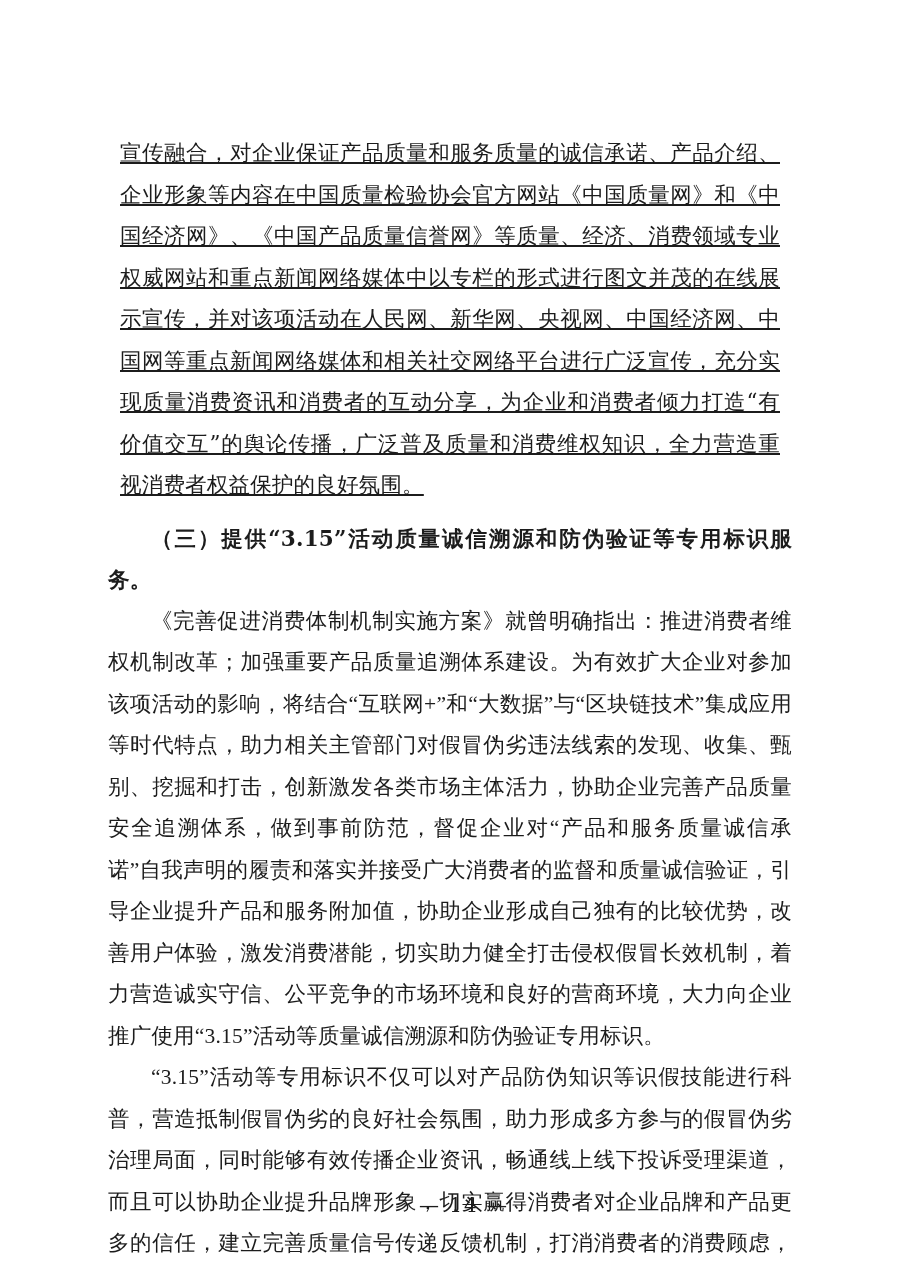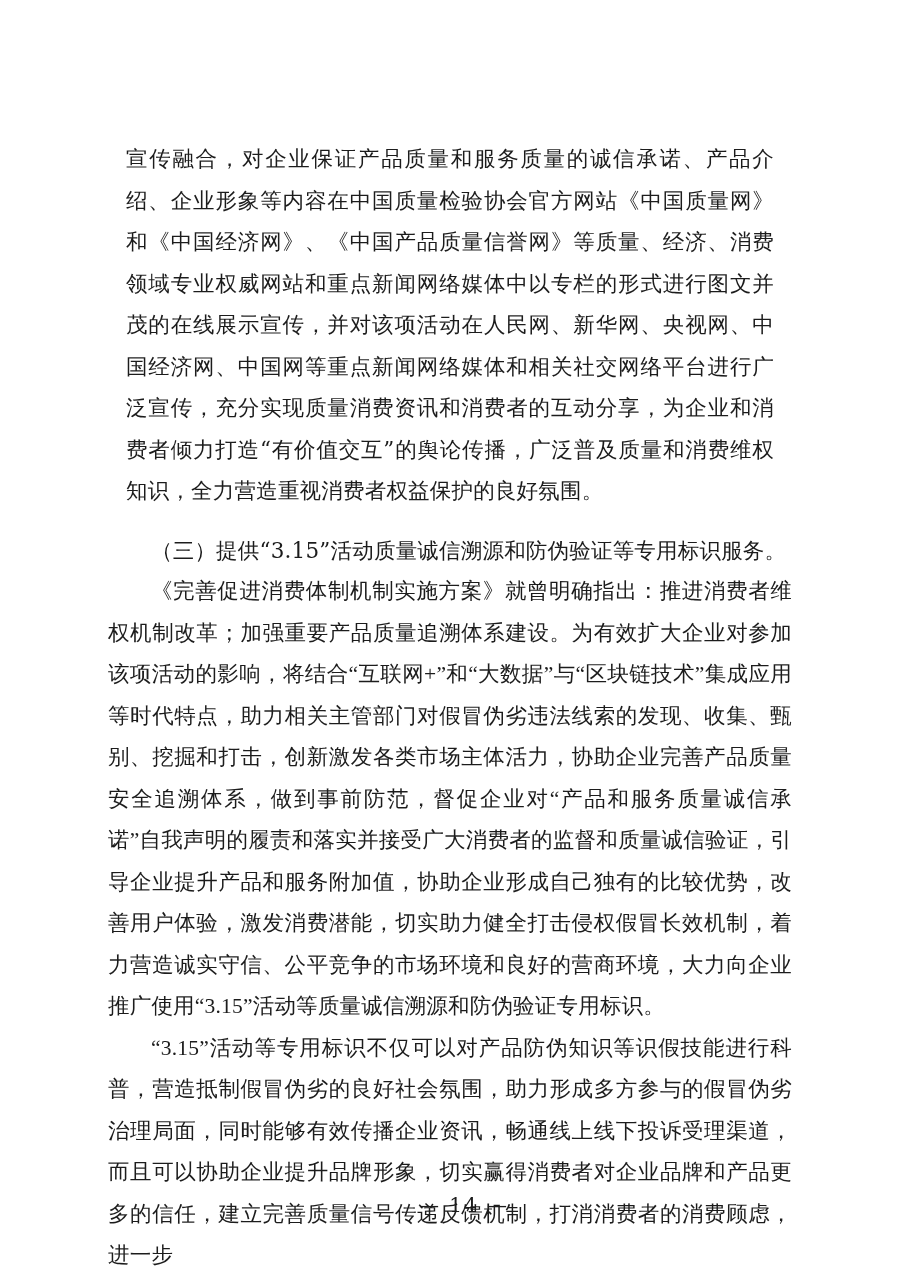--- a/index.html
+++ b/index.html
@@ -26,32 +26,33 @@
   }
   .body-text {
     font-size: 21.5px;
     line-height: 41.5px;
     text-align: justify;
     text-justify: inter-ideograph;
     letter-spacing: 0.2px;
     color: #1c1c1c;
   }
   .para {
-    margin: 18px;
+    margin: 12px;
     text-indent: 0;
+    text-decoration: underline;
   }
   .para-indent {
     margin: 0;
     text-indent: 43px;
     font-family: Liberation Serif, serif;
   }
   .para-heading {
     margin: 0;
     text-indent: 43px;
-    font-weight: normal;
+    font-weight: bold;
   }
   .page-number {
     position: absolute;
     left: 0;
     right: 0;
     bottom: 56px;
     text-align: center;
     font-size: 20px;
     letter-spacing: 2px;
     color: #1c1c1c;

